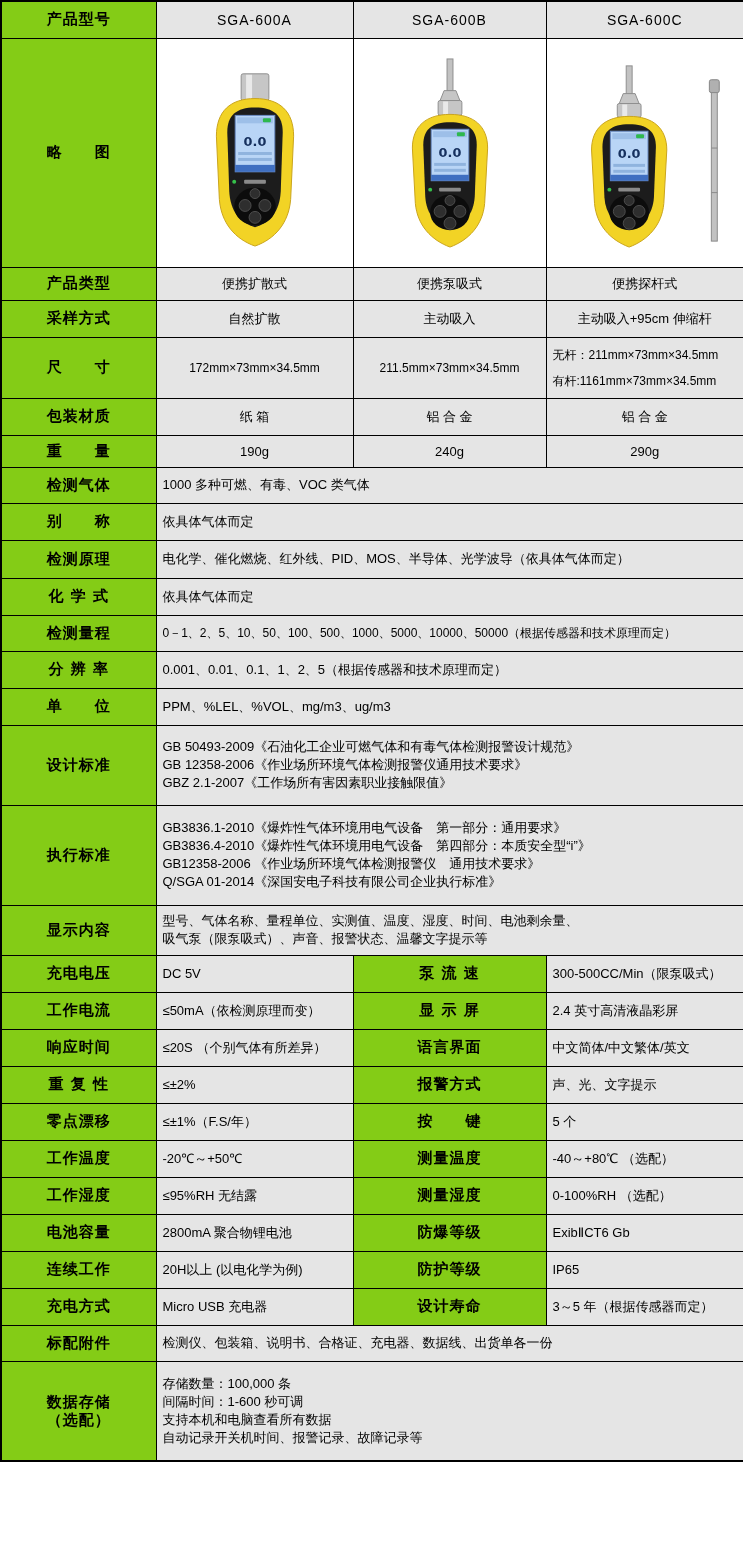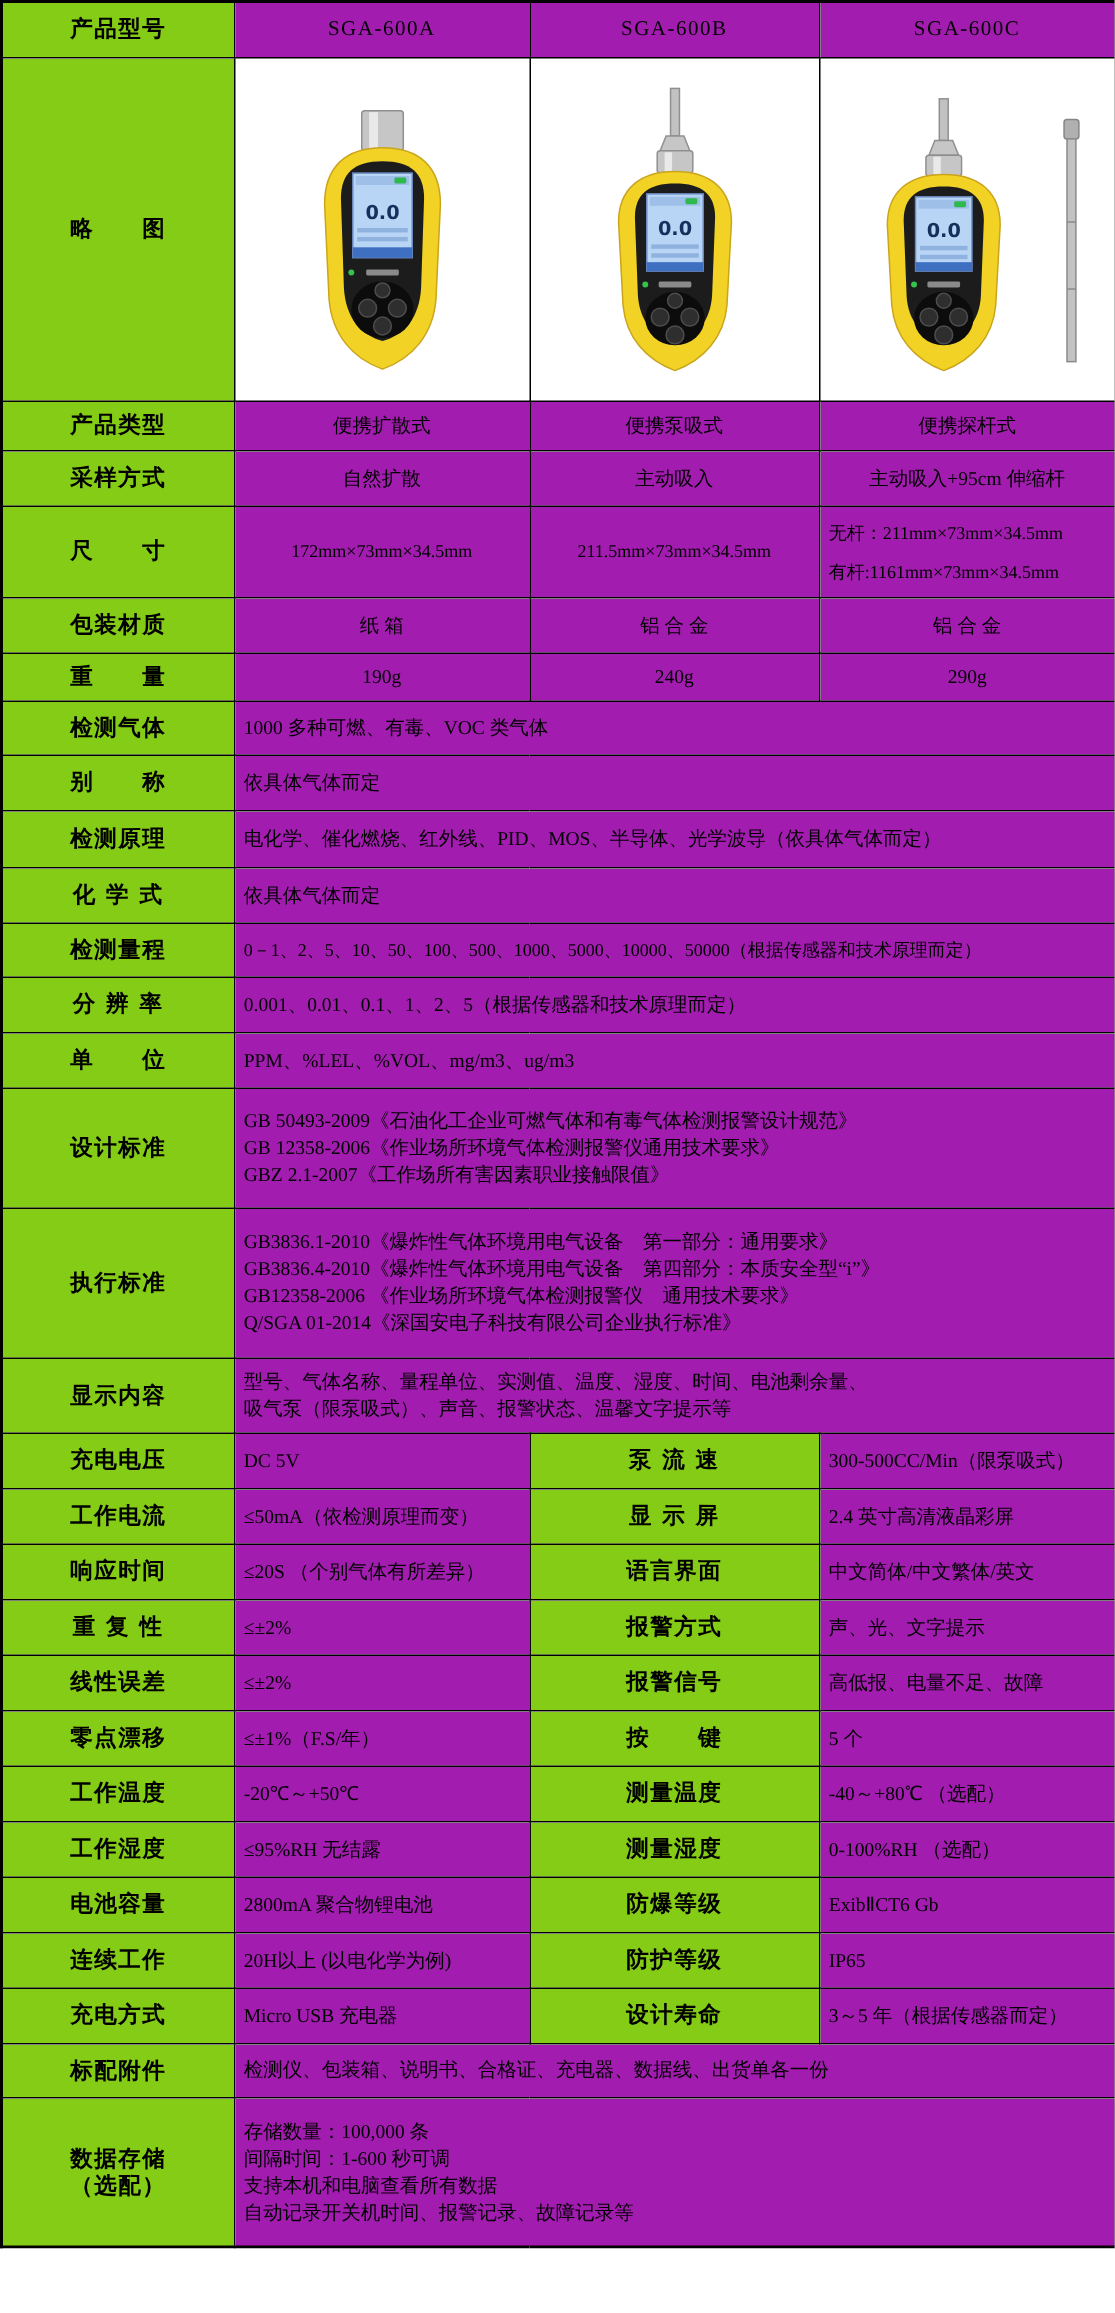--- a/index.html
+++ b/index.html
@@ -1,20 +1,20 @@
 <!DOCTYPE html>
 <html><head>
 <meta charset="utf-8">
 <style>
   html,body{margin:0;padding:0;background:#fff;}
   body{width:743px;font-family:"DejaVu Sans",sans-serif;}
   table.spec{border-collapse:collapse;table-layout:fixed;width:743px;border:2px solid #000;}
   td{border:1px solid #000;padding:0 6px;font-size:13px;color:#000;white-space:pre-line;overflow:hidden;vertical-align:middle;}
   td.label{background:#84cc16;font-weight:bold;text-align:center;font-size:15px;padding:0 2px;letter-spacing:1px;}
-  td.val{background:#a21caf;font-family:Liberation Serif, serif;text-align:left;}
+  td.val{background:#e5e5e5;font-family:Liberation Sans, sans-serif;text-align:left;}
   td.c{text-align:center;}
   td.model{font-size:14px;letter-spacing:1px;}
   td.img{background:#fff;padding:0;}
   td.lh26{line-height:26px;}
   .lines{line-height:18px;}
   svg{display:block;margin:0 auto;}
 </style>
 </head>
 <body>
 
@@ -211,26 +211,20 @@
     <td class="label">语言界面</td>
     <td class="val">中文简体/中文繁体/英文</td>
   </tr>
   <tr style="height:37px">
     <td class="label">重 复 性</td>
     <td class="val">≤±2%</td>
     <td class="label">报警方式</td>
     <td class="val">声、光、文字提示</td>
   </tr>
   <tr style="height:37px">
-    <td class="label">线性误差</td>
-    <td class="val">≤±2%</td>
-    <td class="label">报警信号</td>
-    <td class="val">高低报、电量不足、故障</td>
-  </tr>
-  <tr style="height:37px">
     <td class="label">零点漂移</td>
     <td class="val">≤±1%（F.S/年）</td>
     <td class="label">按　　键</td>
     <td class="val">5 个</td>
   </tr>
   <tr style="height:37px">
     <td class="label">工作温度</td>
     <td class="val">-20℃～+50℃</td>
     <td class="label">测量温度</td>
     <td class="val">-40～+80℃ （选配）</td>

